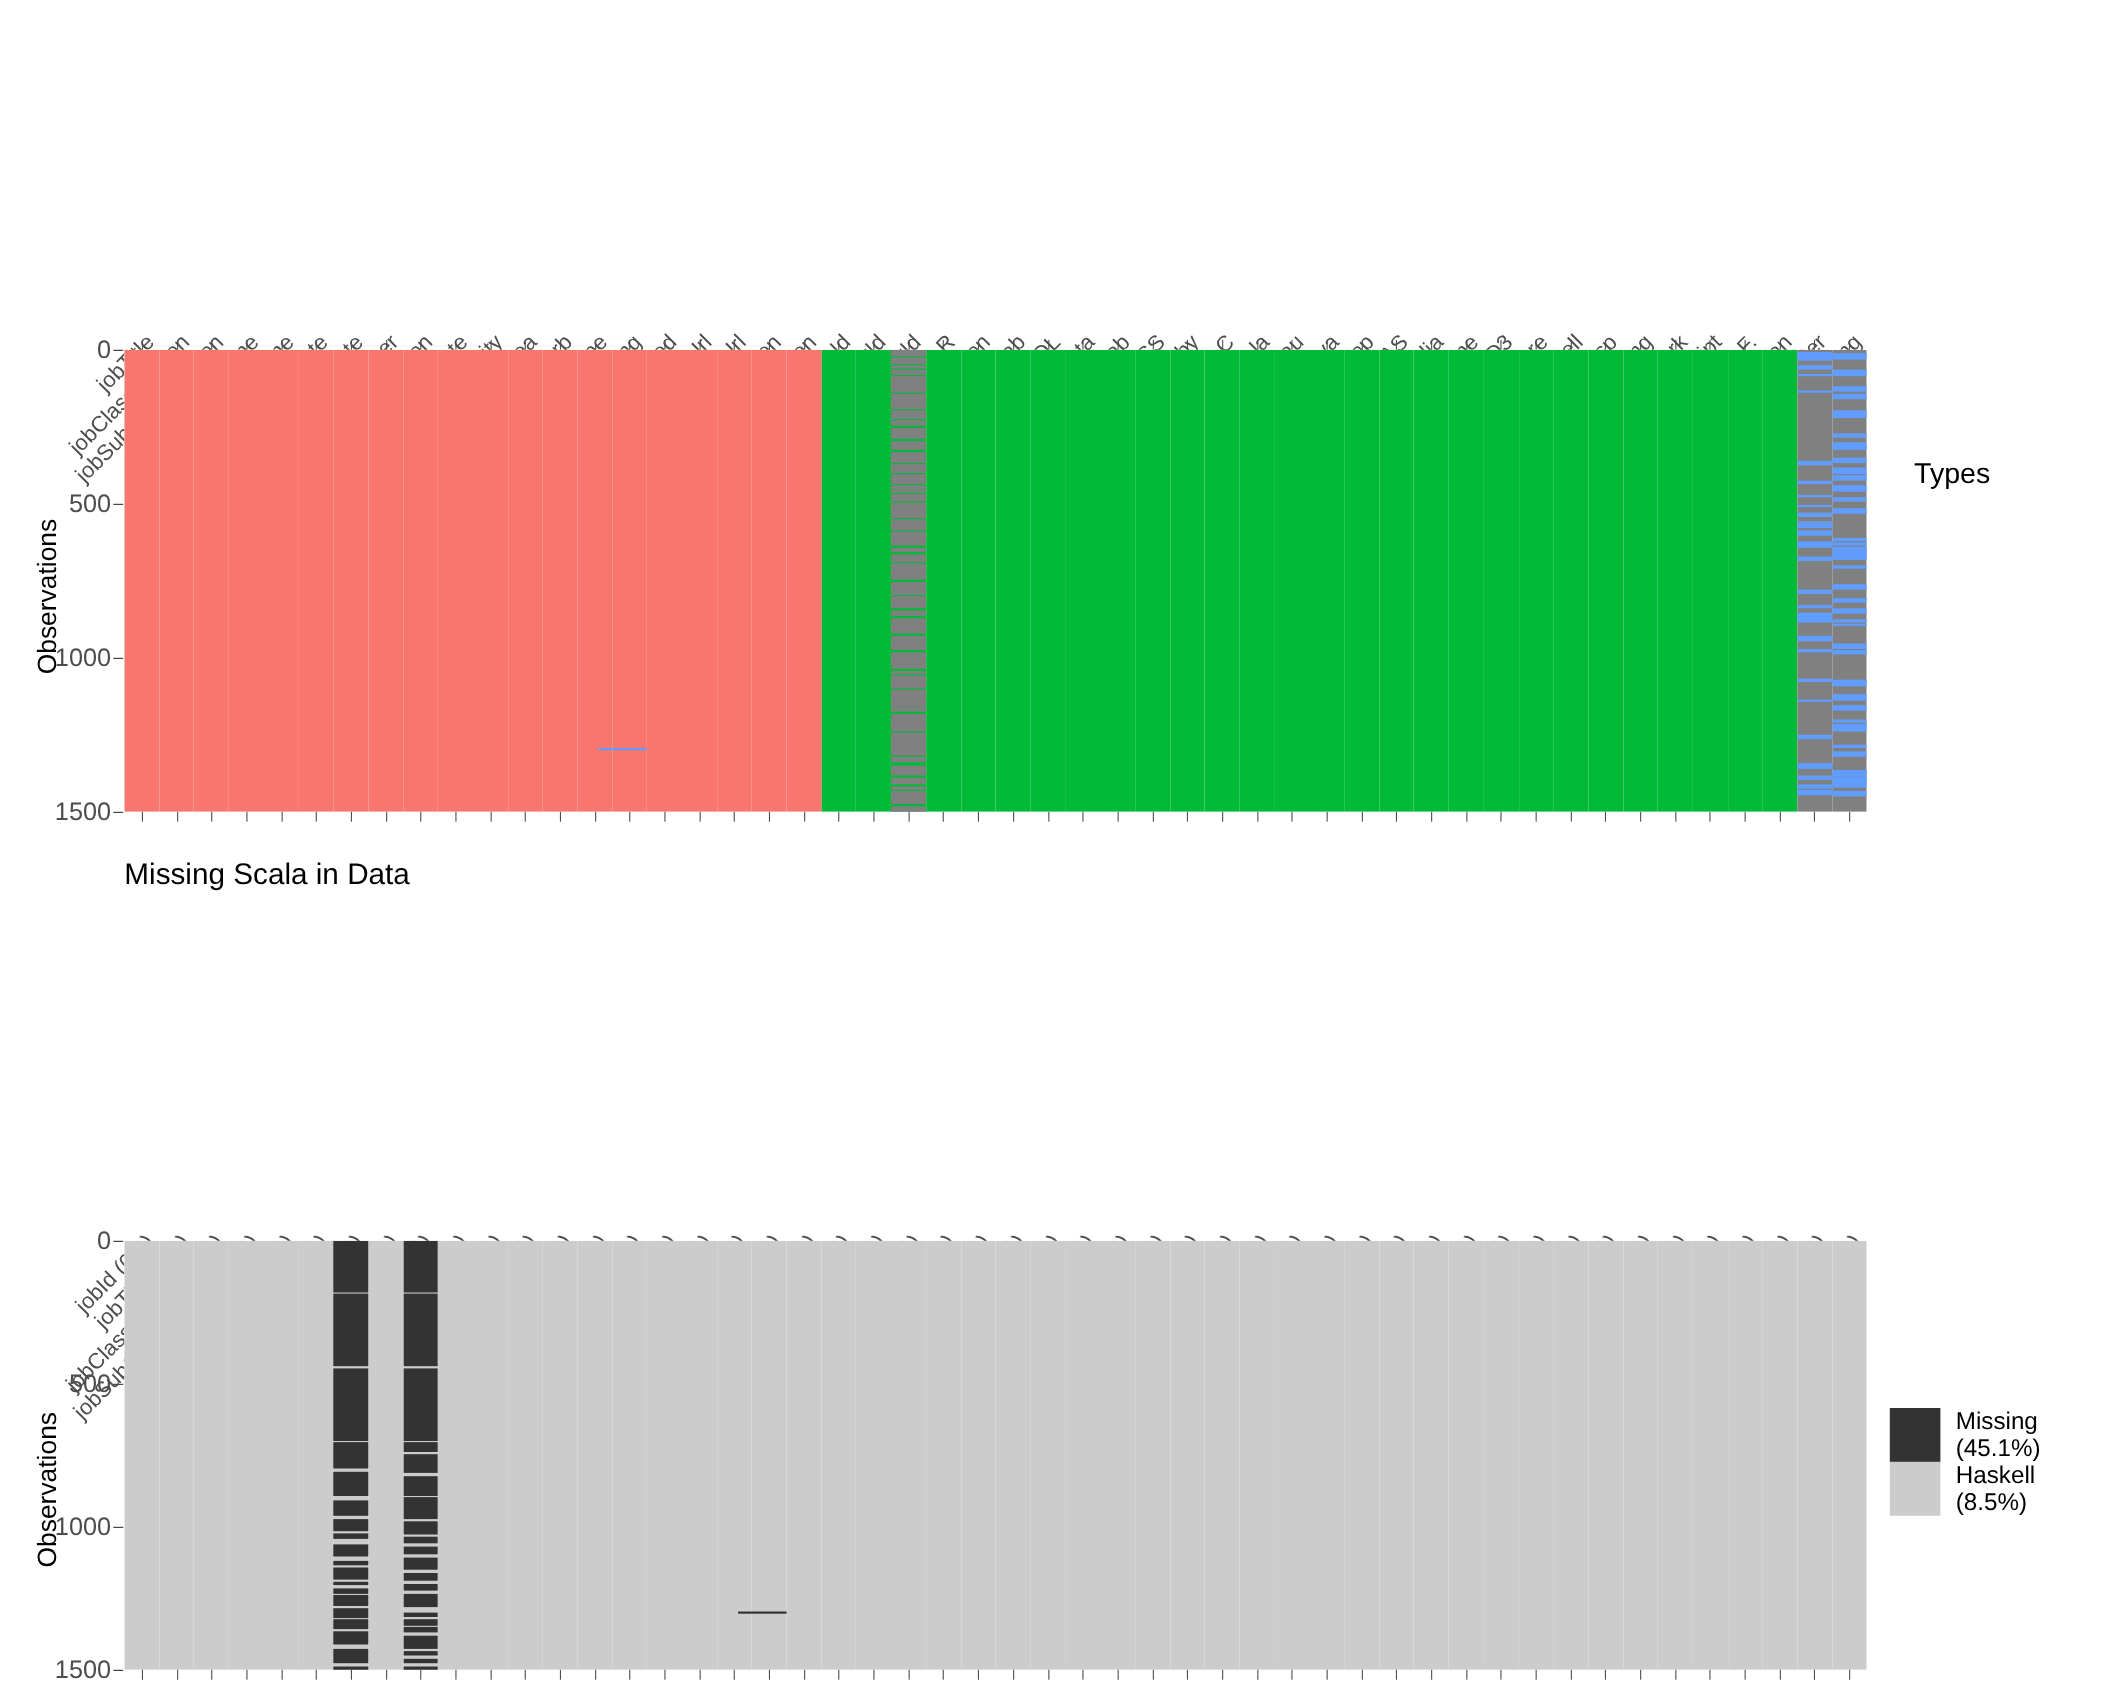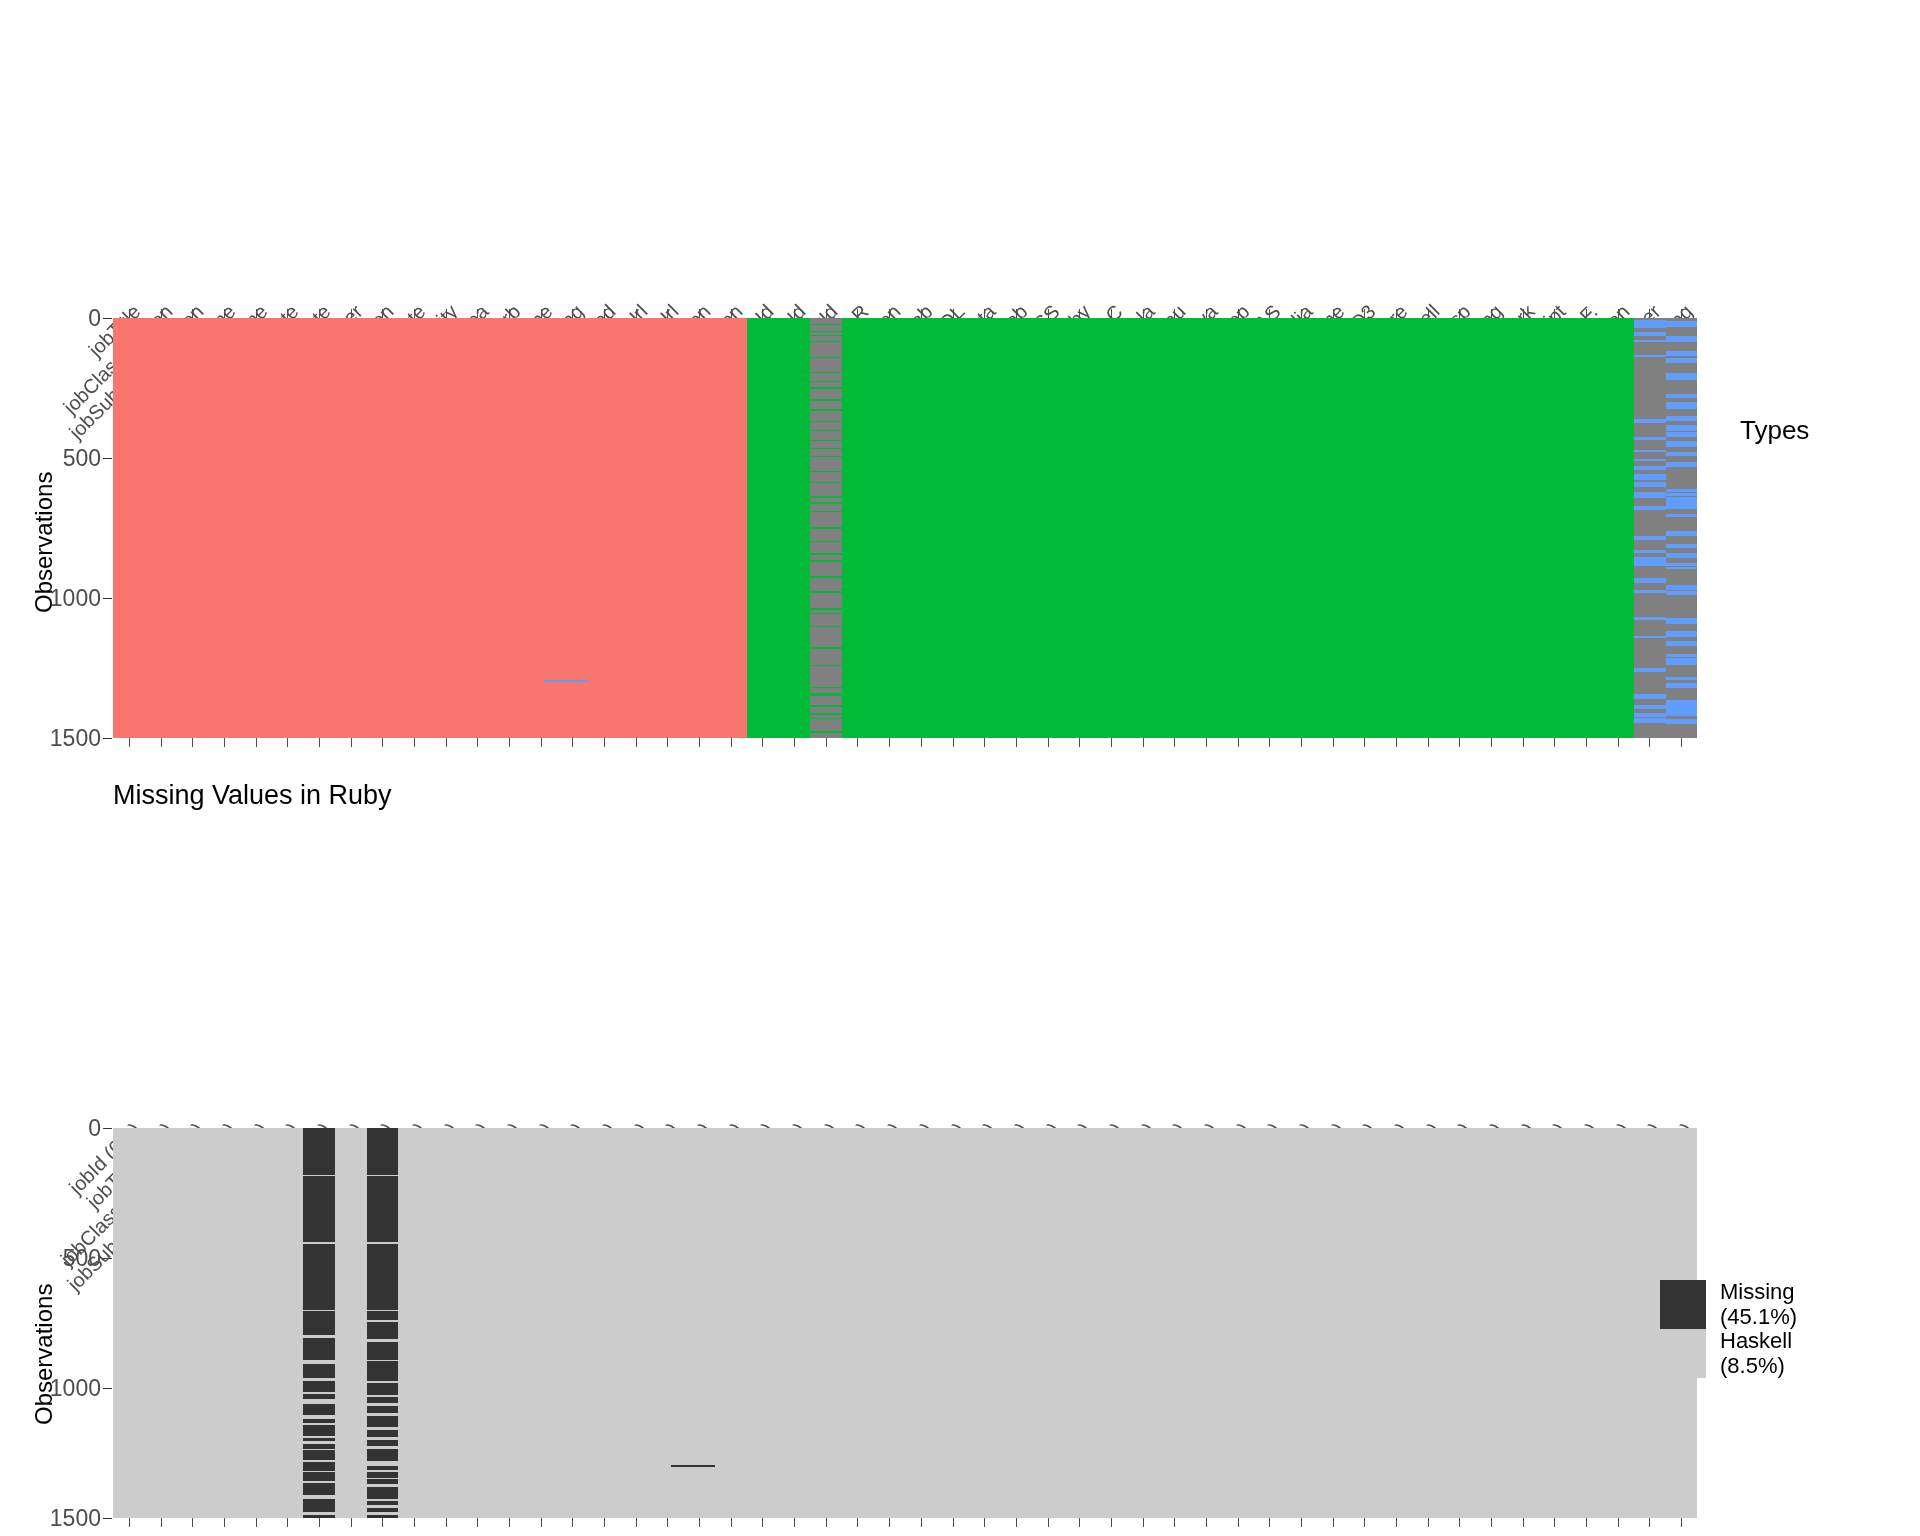--- a/index.html
+++ b/index.html
@@ -115,21 +115,21 @@
     line-height: 1;
   }
   #xlabels-1 { top: 308px; }
   #xlabels-2 { top: 1126px; }
 
   
   .legend {
     position: absolute;
   }
   #legend-1 { left: 1740px; top: 415px; }
-  #legend-2 { left: 1660px; top: 1280px; }
+  #legend-2 { left: 1718px; top: 1280px; }
 
   .legend-title {
     font-size: 26px;
     color: #000000;
     margin-bottom: 14px;
   }
   .legend-row {
     display: flex;
     align-items: center;
     height: 46px;
@@ -511,21 +511,21 @@
       <div class="xtick-mark" style="left: 1473px;"></div>
       <div class="xtick-mark" style="left: 1505px;"></div>
       <div class="xtick-mark" style="left: 1536px;"></div>
       <div class="xtick-mark" style="left: 1568px;"></div>
     </div>
 
   <div class="legend" id="legend-1">
     <div class="legend-title">Types</div>
   </div>
 
-  <div class="panel-title" id="title-2">Missing Values in Ruby</div>
+  <div class="panel-title" id="title-2">Missing Scala in Data</div>
 
   <div class="axis-title-y" id="ytitle-2">Observations</div>
 
   <div id="yaxis-2">
       <div class="ytick-label" style="left: 43px; width: 58px; top: 1128px;">0</div>
       <div class="ytick-mark" style="left: 103px; top: 1128px;"></div>
       <div class="ytick-label" style="left: 43px; width: 58px; top: 1258px;">500</div>
       <div class="ytick-mark" style="left: 103px; top: 1258px;"></div>
       <div class="ytick-label" style="left: 43px; width: 58px; top: 1388px;">1000</div>
       <div class="ytick-mark" style="left: 103px; top: 1388px;"></div>

